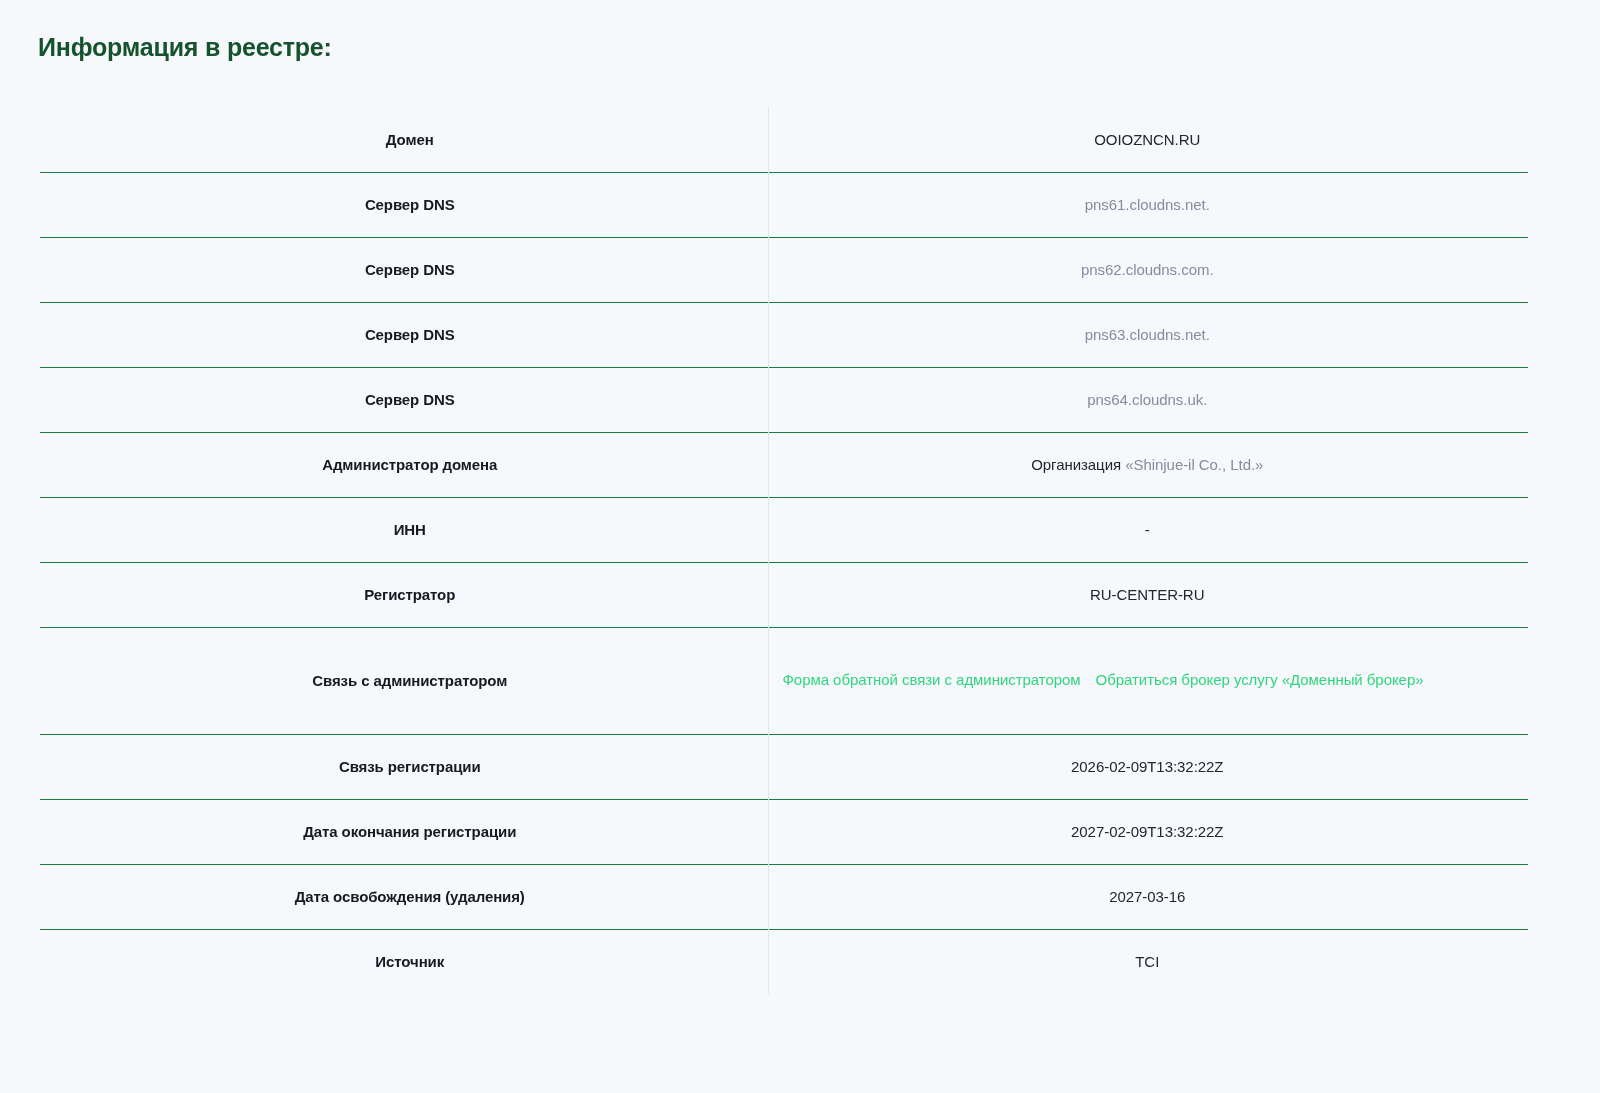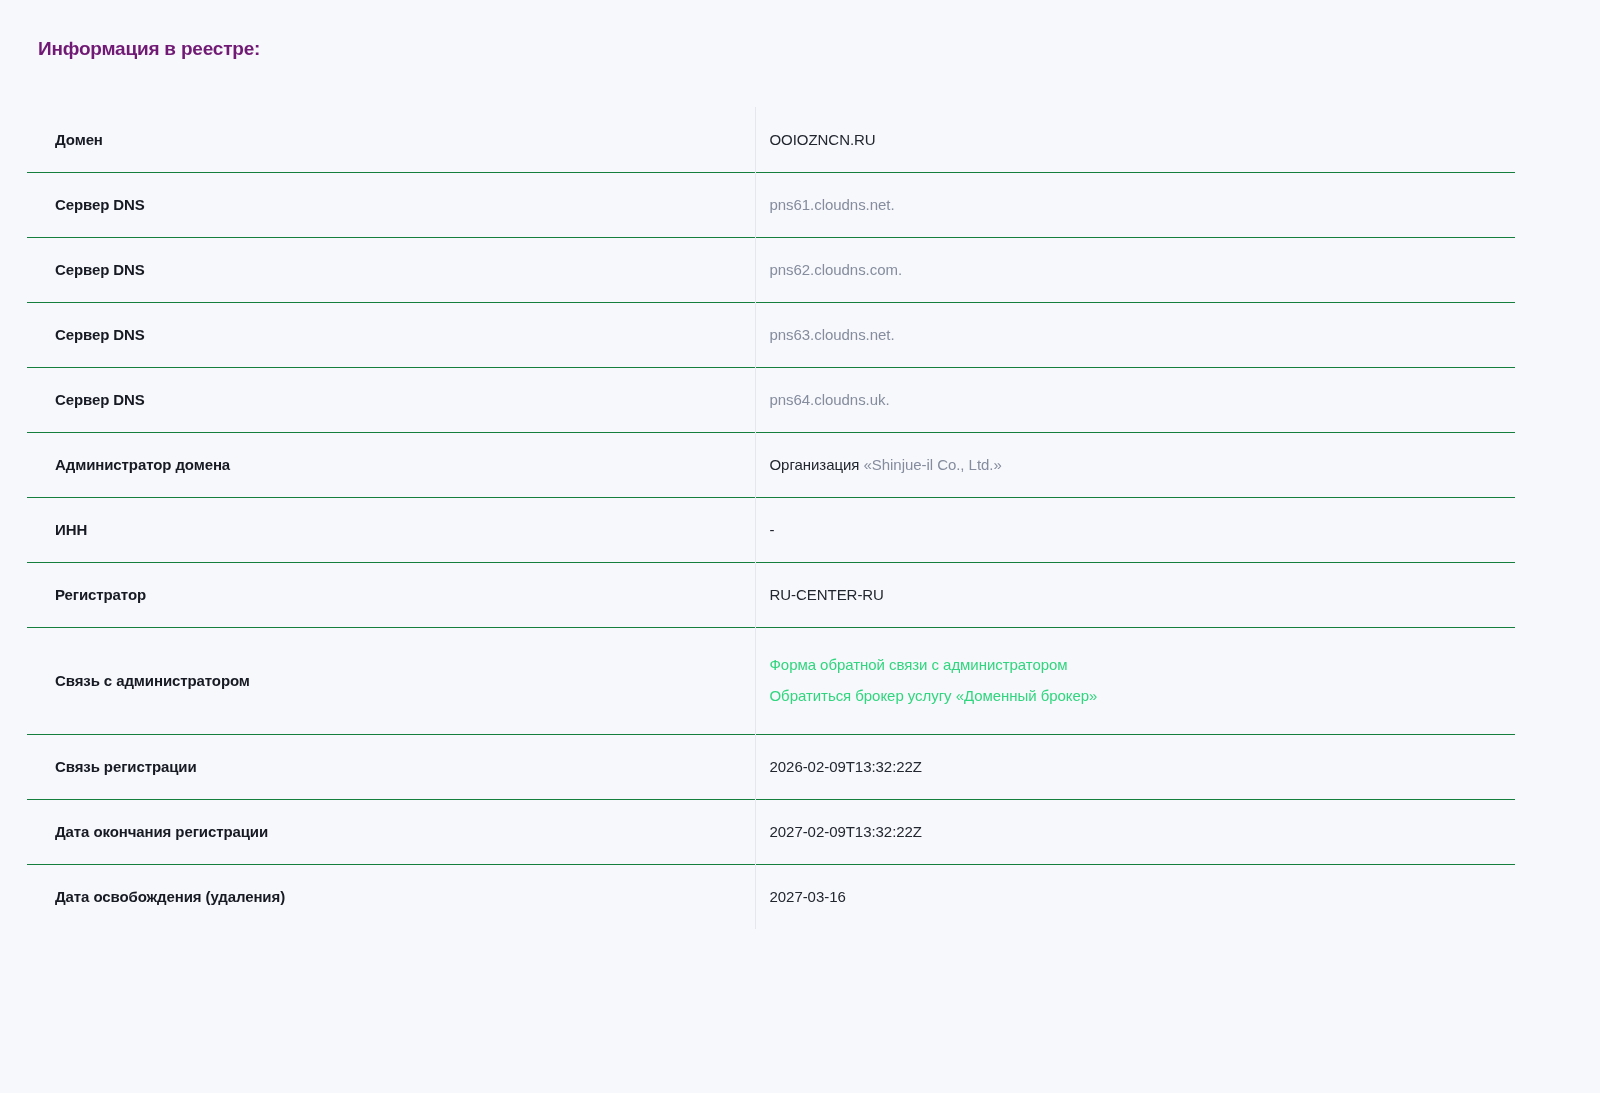--- a/index.html
+++ b/index.html
@@ -20,36 +20,37 @@
   .page {
     position: relative;
     width: 1600px;
     height: 1093px;
     box-sizing: border-box;
   }
 
   .page-title {
     position: absolute;
     left: 38px;
-    top: 38px;
-    font-size: 19px;
+    top: 32px;
+    font-size: 25px;
     font-weight: bold;
     letter-spacing: -0.2px;
-    color: #701a75;
+    color: #14532d;
     line-height: 1.2;
     margin: 0;
   }
 
   .registry-table {
     position: absolute;
-    left: 27px;
+    left: 40px;
     top: 107px;
     width: 1488px;
     border-collapse: collapse;
     table-layout: fixed;
+    text-align: center;
   }
 
   .registry-table tr {
     background: transparent;
   }
 
   .registry-table td {
     padding: 0;
     vertical-align: middle;
     border-top: 1px solid #15803d;
@@ -88,21 +89,21 @@
   tr.row-tall td.cell-value {
     height: 107px;
   }
 
   .val-muted {
     color: #848c9e;
   }
 
   .val-link-list {
     display: flex;
-    flex-direction: column;
+    flex-direction: row;
     gap: 15px;
   }
 
   .val-link {
     color: #30d67f;
     text-decoration: none;
     font-size: 15px;
     line-height: 1.1;
     cursor: pointer;
     width: fit-content;
@@ -167,16 +168,20 @@
           <td class="cell-value"><span class="val-dash">2026-02-09T13:32:22Z</span></td>
         </tr>
         <tr>
           <td class="cell-label">Дата окончания регистрации</td>
           <td class="cell-value"><span class="val-dash">2027-02-09T13:32:22Z</span></td>
         </tr>
         <tr>
           <td class="cell-label">Дата освобождения (удаления)</td>
           <td class="cell-value"><span class="val-dash">2027-03-16</span></td>
         </tr>
+        <tr>
+          <td class="cell-label">Источник</td>
+          <td class="cell-value"><span class="val-dash">TCI</span></td>
+        </tr>
       </tbody>
   </table>
 
 </div>
 
 </body></html>

